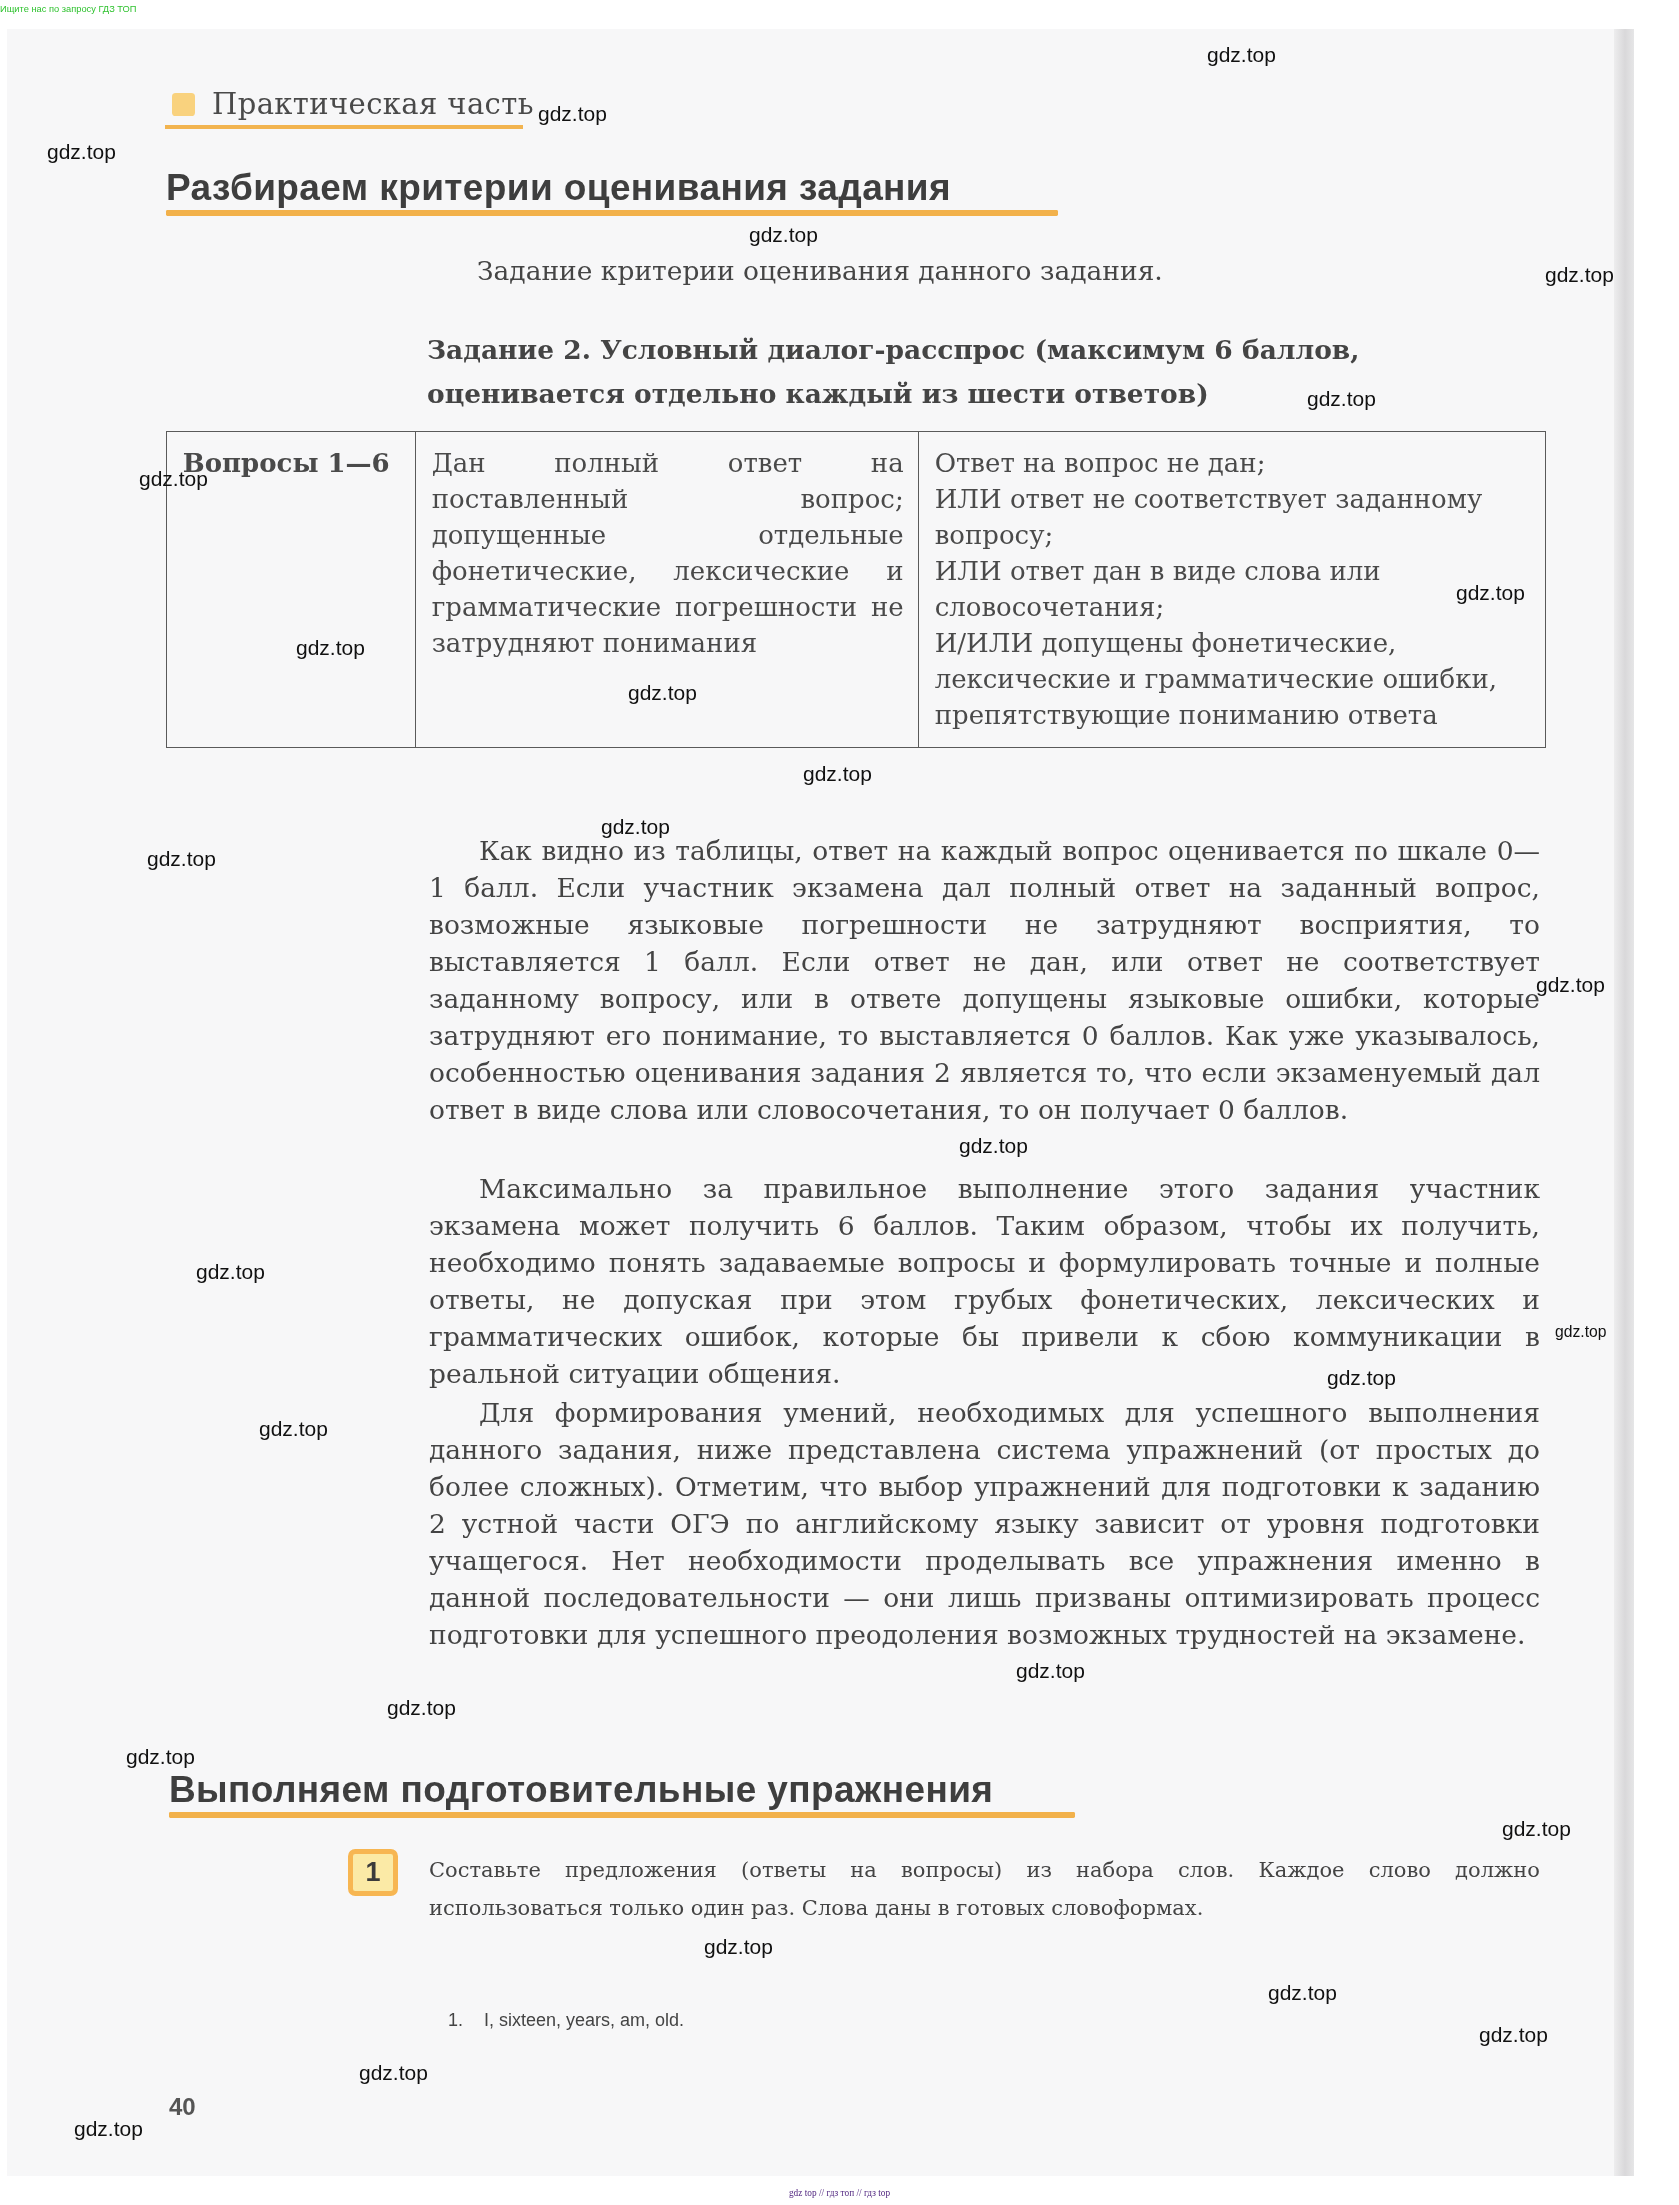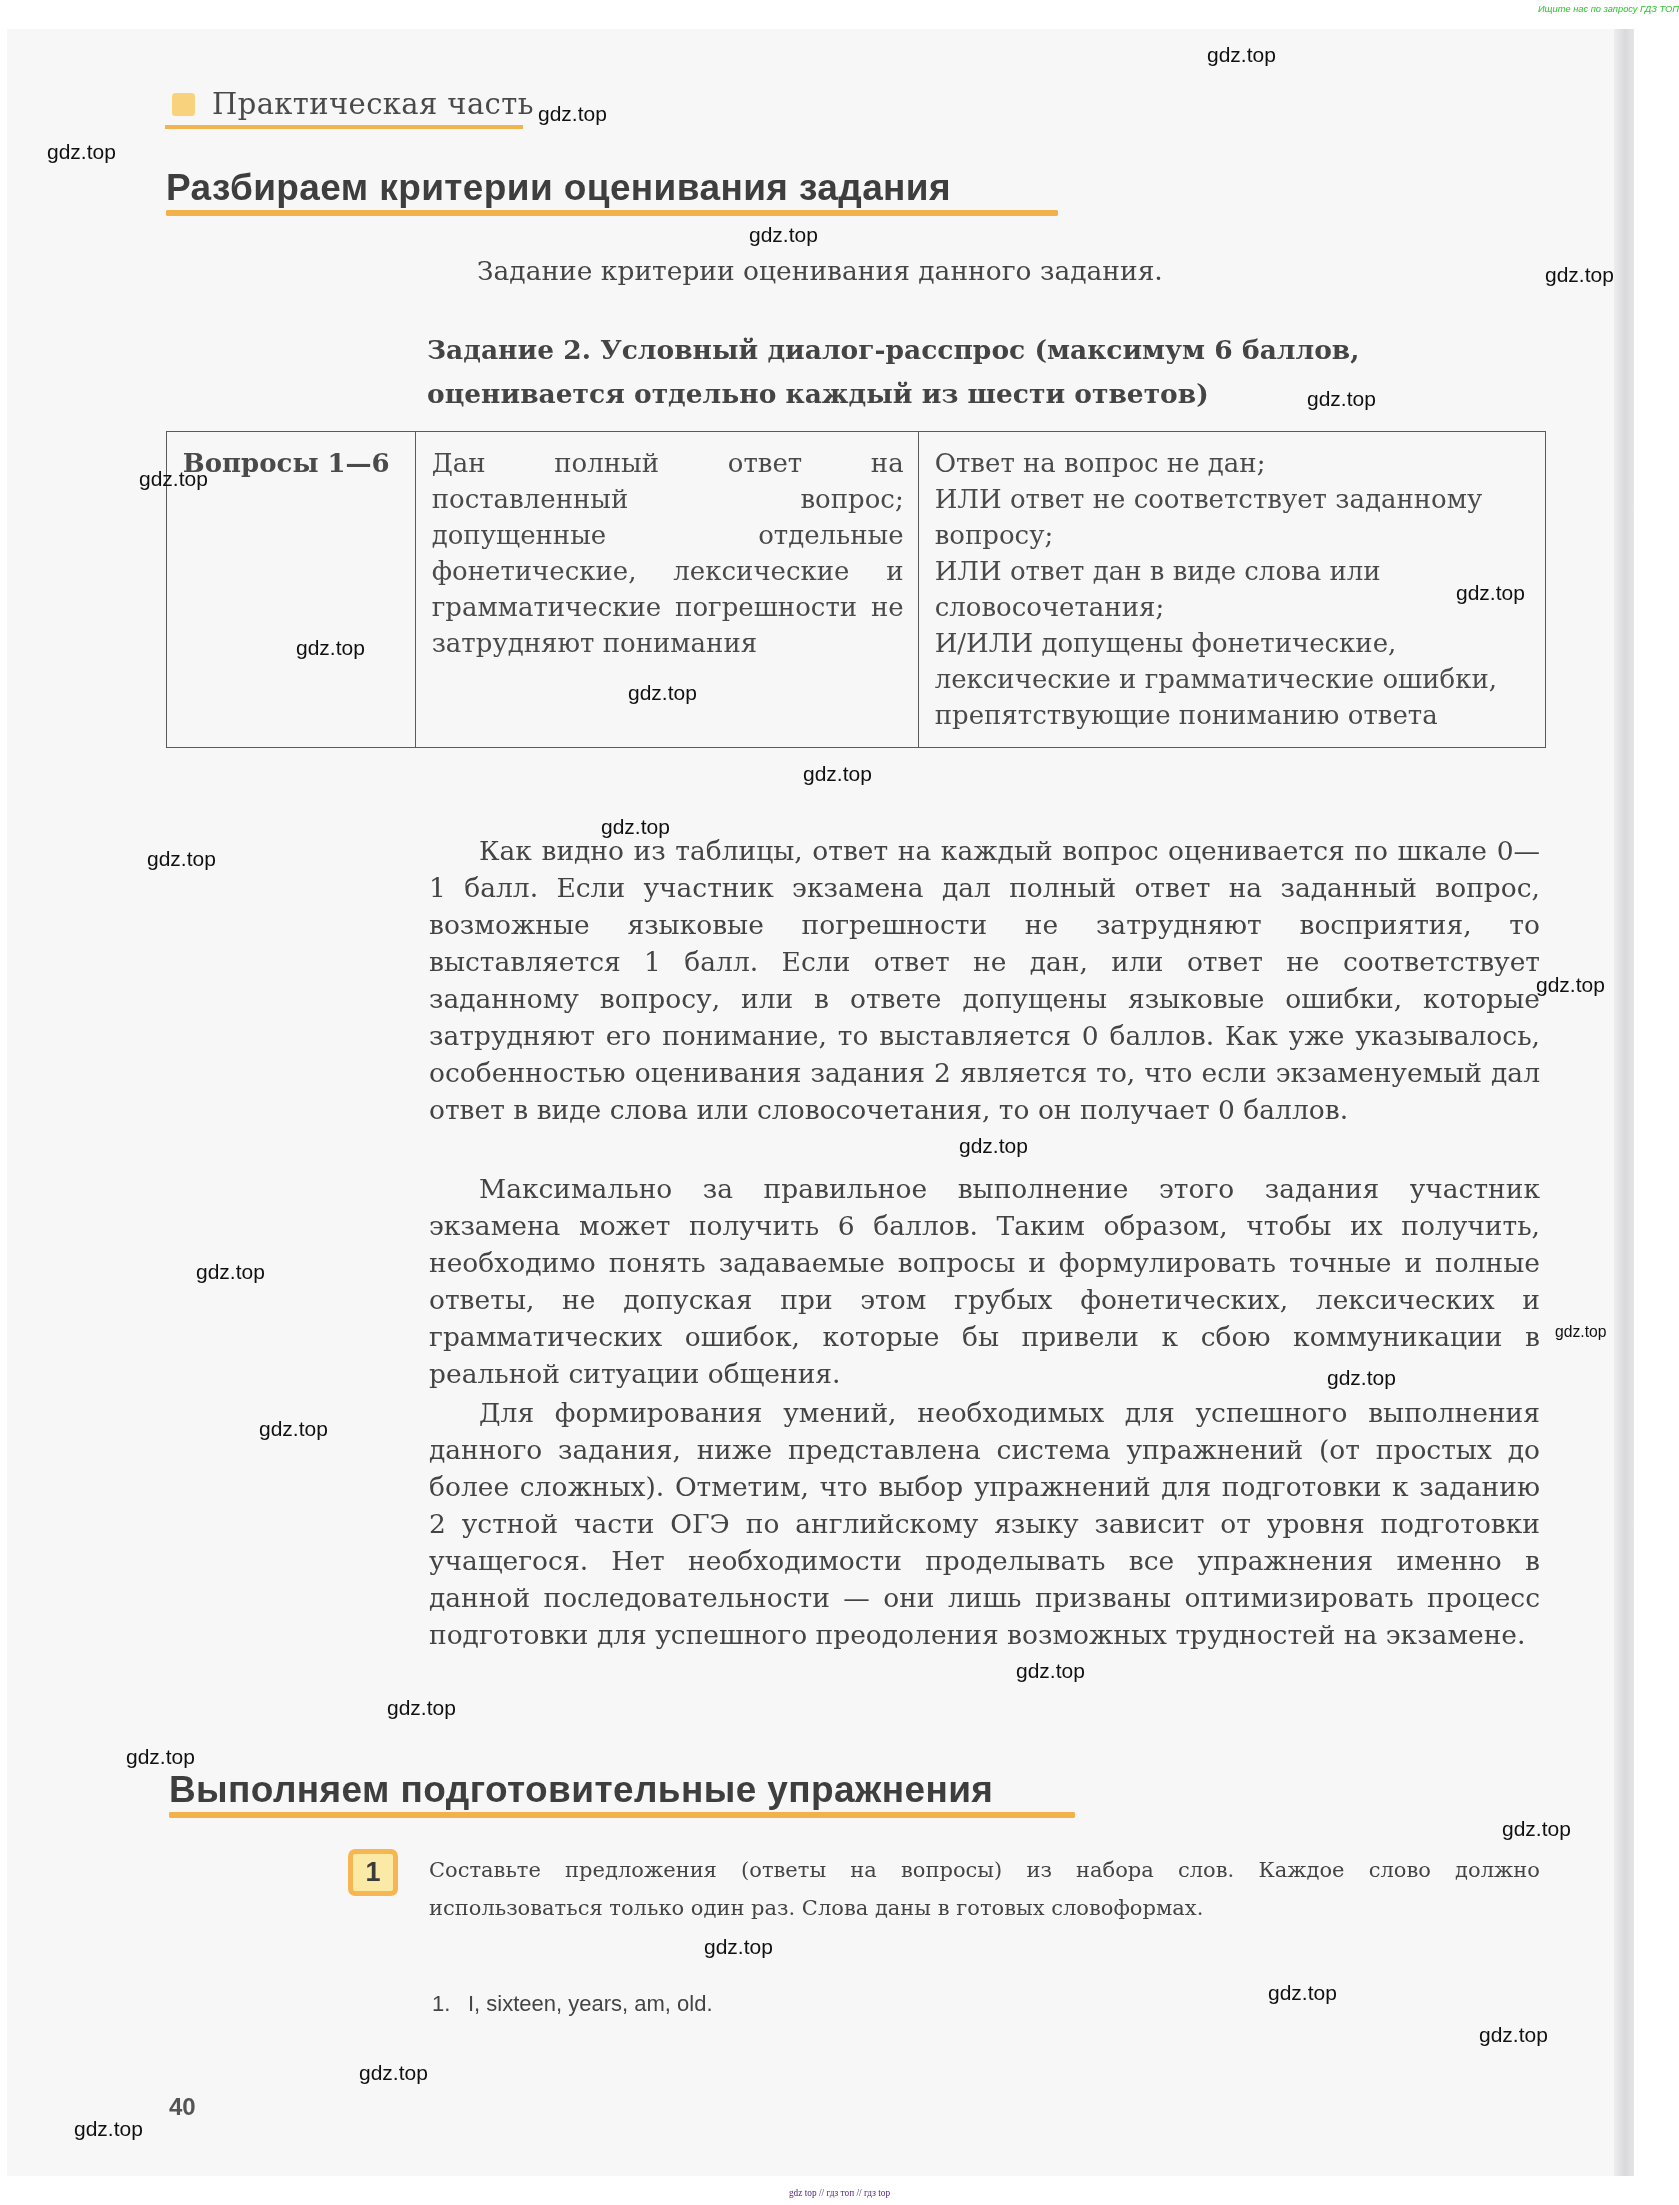--- a/index.html
+++ b/index.html
@@ -3,22 +3,22 @@
   <meta charset="utf-8">
   <style>
     html, body { margin: 0; padding: 0; }
     body {
       width: 1679px; height: 2205px; position: relative; overflow: hidden;
       background: #ffffff;
       font-family: "DejaVu Serif", serif;
       color: #3b3b3b;
     }
     .top-banner {
-      position: absolute; left: 0; top: 4.3px; width: 1679px; text-align: right;
-      font-family: "Liberation Sans", sans-serif; font-size: 9.3px; color: #2fc22f; font-style: italic;
+      position: absolute; left: 0; top: 4.3px; width: 1679px; text-align: left;
+      font-family: "Liberation Sans", sans-serif; font-size: 9.3px; color: #2fc22f;
     }
     .page {
       position: absolute; left: 7.2px; top: 29px; width: 1618px; height: 2147px;
       background: #f7f7f8;
     }
     .page-edge {
       position: absolute; left: 1614px; top: 29px; width: 20px; height: 2147px;
       background: linear-gradient(to right, #ededee, #d9d8da 55%, #e6e6e7);
     }
     .bottom-banner {
@@ -72,21 +72,21 @@
       box-sizing: border-box; text-align: center;
       font-family: "Liberation Sans", sans-serif; font-weight: bold; font-size: 27px;
       line-height: 36px; color: #3b3b3b;
     }
     .ex-text {
       position: absolute; left: 429px; top: 1851px; width: 1111px;
       font-size: 21px; line-height: 38px; text-align: justify; color: #444;
     }
     .ex-list {
       position: absolute; left: 432px; top: 1983px; font-family: "Liberation Sans", sans-serif;
-      font-size: 22px; line-height: 42px; color: #444; margin: 0; padding: 0; list-style: none;
+      font-size: 18px; line-height: 42px; color: #444; margin: 16px; padding: 0; list-style: none;
     }
     .ex-list li span.num { display: inline-block; width: 36px; }
     .page-number {
       position: absolute; left: 169px; top: 2093px; font-family: "Liberation Sans", sans-serif;
       font-weight: bold; font-size: 24px; color: #555;
     }
     .wm {
       position: absolute; font-family: "Liberation Sans", sans-serif; font-size: 21px; color: #111;
     }
     .wm.small { font-size: 15.7px; }

